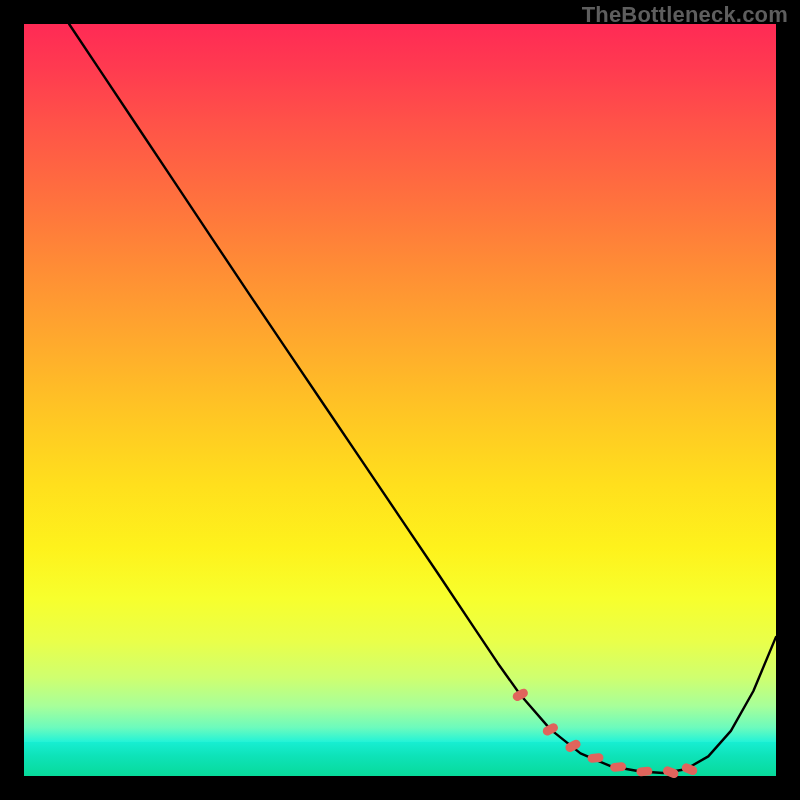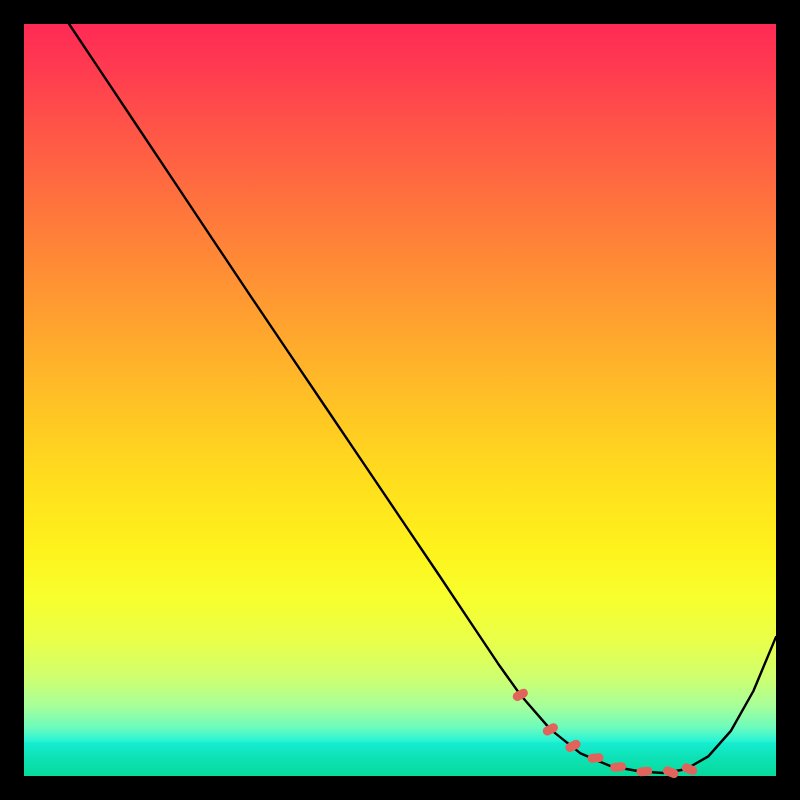--- a/index.html
+++ b/index.html
@@ -76,20 +76,21 @@
   }
   .marker {
     fill: #e0645c;
     stroke: none;
   }
 </style>
 </head>
 <body>
 
 <div class="container">
+  <div class="watermark">TheBottleneck.com</div>
 
   <div class="plot-frame">
     <div class="gradient"></div>
     <div class="green-band"></div>
 
     <svg class="curve" viewBox="0 0 752 752">
       <path id="curve-path" class="curve-path" d="M45.1 0.0 L75.2 45.1 L112.8 101.5 L150.4 157.9 L188.0 214.3 L225.6 270.7 L263.2 326.4 L300.8 382.0 L338.4 437.7 L376.0 493.3 L413.6 549.0 L451.2 605.4 L473.8 639.2 L496.3 670.8 L526.4 705.4 L556.5 729.4 L586.6 742.2 L616.6 747.5 L639.2 749.0 L661.8 745.2 L684.3 732.4 L706.9 706.9 L729.4 667.0 L752.0 612.9"></path>
       <g id="markers">
           <rect x="488.3" y="666.3" width="16" height="9" rx="4.5" ry="4.5" class="marker" transform="rotate(-28 496.3 670.8)"></rect>
           <rect x="518.4" y="700.9" width="16" height="9" rx="4.5" ry="4.5" class="marker" transform="rotate(-28 526.4 705.4)"></rect>

